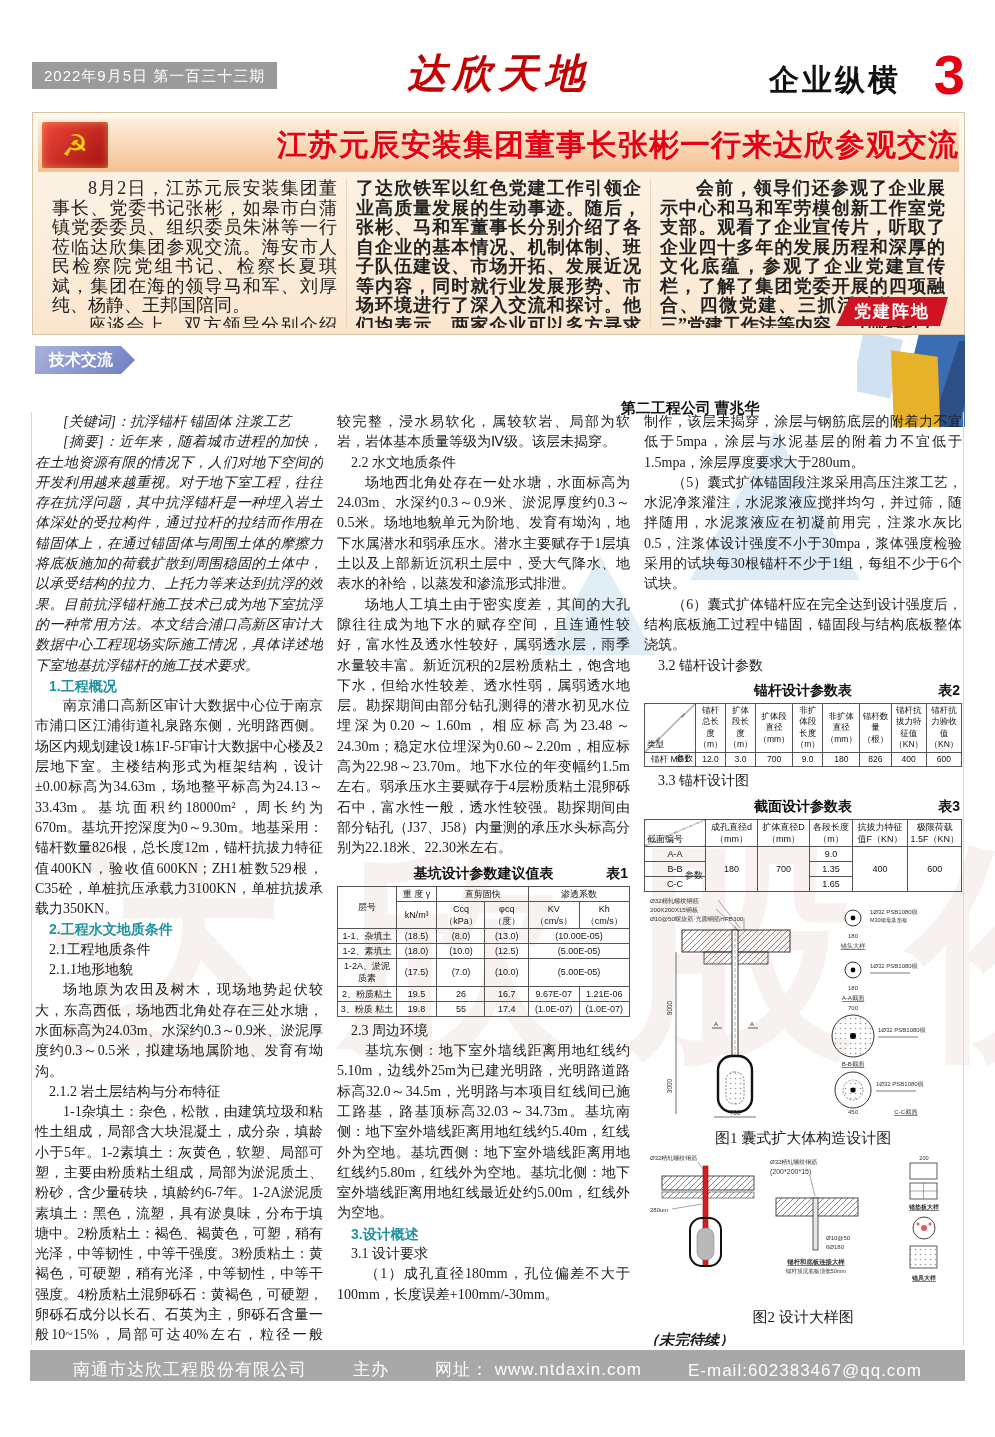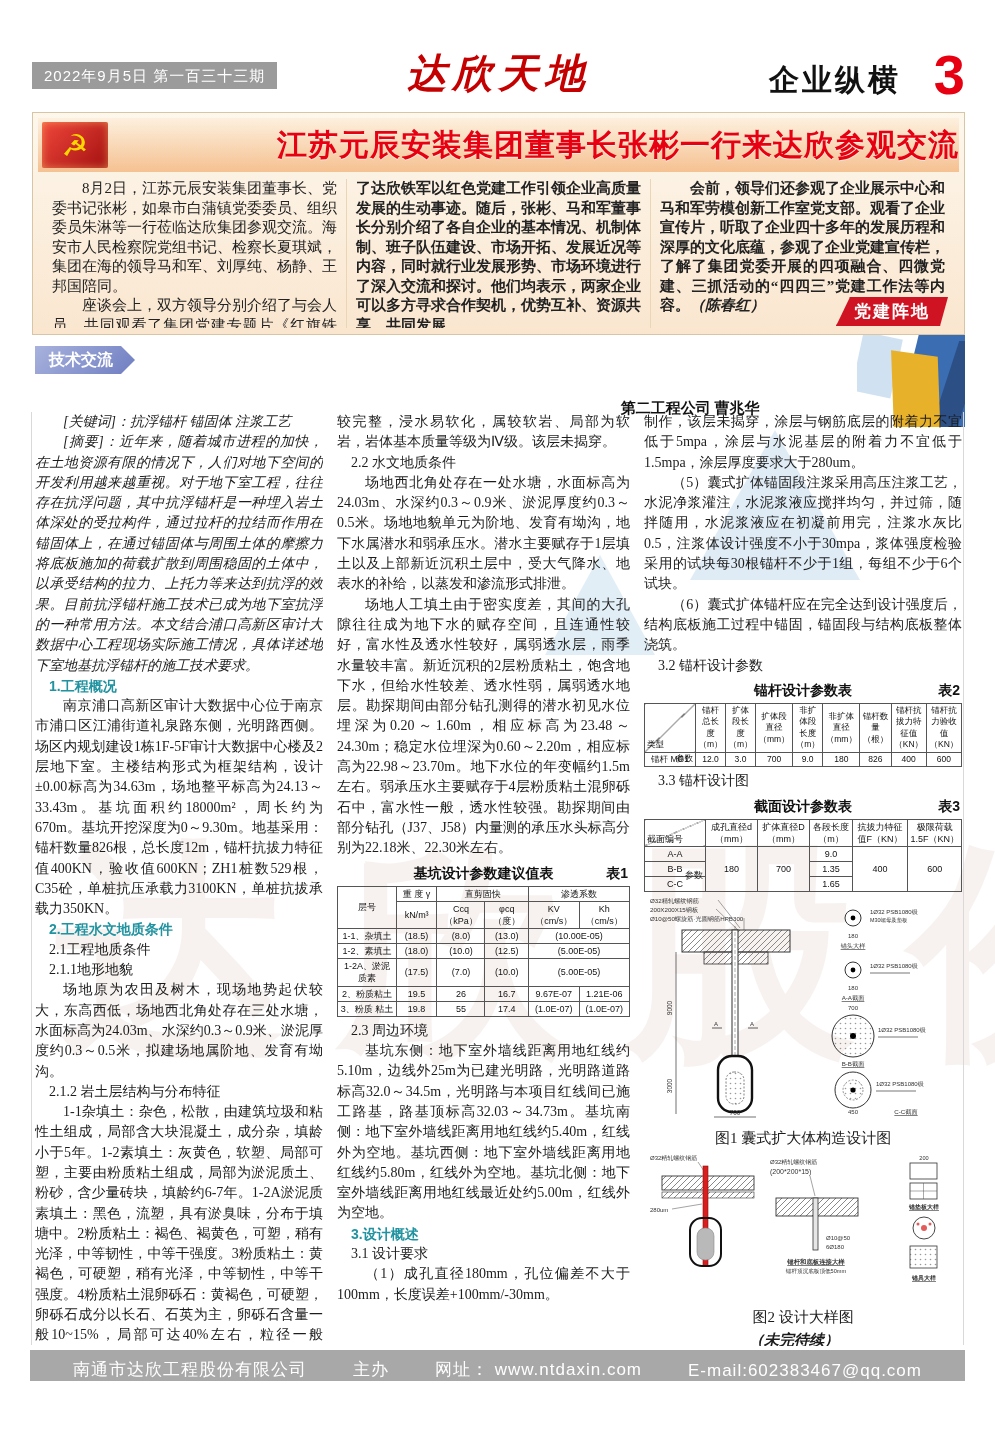--- a/index.html
+++ b/index.html
@@ -17,21 +17,21 @@
   .a1{position:absolute;left:32px;top:112px;width:931px;height:221px;border:1px solid #d8c5a6;
       background:linear-gradient(#fdf7ec,#fae6cf);}
   .banner{position:absolute;left:5px;top:5px;right:5px;height:54px;
           background:linear-gradient(#fdf0de,#f5c191);display:flex;align-items:center;}
   .emblem{width:66px;height:46px;margin-left:4px;background:linear-gradient(135deg,#f0473b,#a31010);
           position:relative;border-radius:2px;flex:none;display:flex;align-items:center;justify-content:center;
           color:#ffd700;font-size:30px;box-shadow:inset 0 0 8px rgba(255,220,120,.5);}
   .a1title{flex:1;text-align:right;color:#e60012;font:900 30px "Liberation Sans",sans-serif;letter-spacing:1px;
            text-shadow:0 1px 0 rgba(255,255,255,.6);}
   .a1cols{position:absolute;left:10px;right:10px;top:66px;bottom:6px;display:flex;overflow:hidden;
-          font-size:15px;line-height:19.5px;text-align:justify;color:#222;}
+          font-size:18px;line-height:19.5px;text-align:justify;color:#222;}
   .a1col{flex:1;padding:0 9px;overflow:hidden;}
   .a1col+.a1col{border-left:1px solid #ead5b4;font-weight:bold;}
   .ind{text-indent:2em;margin:0;}
   .noind{text-indent:0;margin:0;}
   .author{font-style:italic;}
   .badge{position:absolute;right:16px;bottom:8px;background:#cf1322;color:#fff;
          font:bold 17px/1 "Liberation Sans",sans-serif;padding:6px 18px;letter-spacing:2px;
          clip-path:polygon(14px 0,100% 0,calc(100% - 8px) 100%,0 100%);box-shadow:-4px 0 0 #8e0b14;}
   
   .tag{position:absolute;left:35px;top:346px;background:linear-gradient(135deg,#a8b2dd,#6f7ec2);
@@ -71,21 +71,21 @@
   table.dt{width:100%;border-collapse:collapse;text-align:center;color:#111;margin:2px 0 4px 0;
            font:9px/1.35 "Liberation Sans",sans-serif;}
   table.dt td{border:1px solid #555;padding:1px 2px;}
   .diag{position:relative;min-width:46px;background:
         linear-gradient(to bottom right,transparent 49.4%,#555 49.4%,#555 50.6%,transparent 50.6%);}
   .diag .dtp{position:absolute;top:1px;right:2px;margin-top:48px;}
   .diag .dbt{position:absolute;bottom:1px;left:2px;}
   
   .figwrap{margin-top:4px;text-align:center;}
   .figcap{text-align:center;font:15px/20px "Liberation Serif",serif;margin:1px 0 4px 0;}
-  .tbc{text-align:center;font:italic bold 15px "Liberation Serif",serif;padding-right:18px;}
+  .tbc{text-align:left;font:italic bold 15px "Liberation Serif",serif;padding-right:18px;}
   svg text{font-family:"Liberation Sans",sans-serif;fill:#333;}
   
   .footer{position:absolute;left:30px;right:30px;top:1350px;height:31px;background:#a8a8a8;color:#fff;
           display:flex;align-items:flex-end;justify-content:center;gap:46px;
           font:17px "Liberation Sans",sans-serif;letter-spacing:1px;}
 </style>
 </head>
 <body>
 
 <div class="page">

